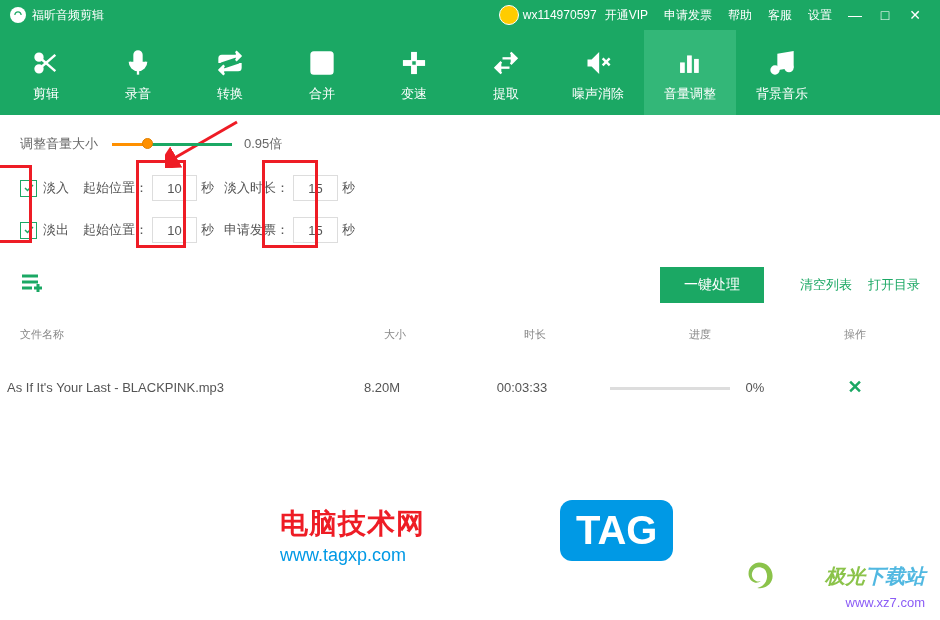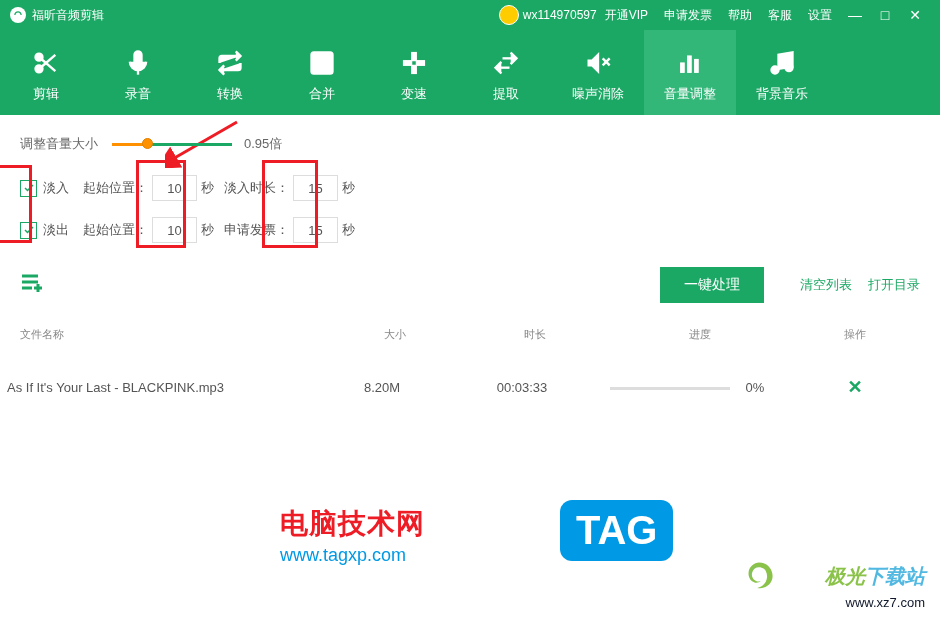--- a/index.html
+++ b/index.html
@@ -68,21 +68,21 @@
     
     .wm1 { position: absolute; left: 280px; top: 505px; text-align: left; }
     .wm1 .l1 { color: #ee1c25; font-size: 28px; font-weight: bold; letter-spacing: 1px; }
     .wm1 .l2 { color: #0099e5; font-size: 18px; margin-top: 2px; }
     .tag-badge { position: absolute; left: 560px; top: 500px; background: #0099e5; color: #fff; font-size: 40px; font-weight: bold; padding: 8px 16px; border-radius: 12px; }
     .wm2 { position: absolute; right: 15px; bottom: 10px; text-align: right; }
     .wm2 .brand { display: flex; align-items: center; justify-content: space-between; gap: 45px; }
     .wm2 .swirl { width: 34px; height: 34px; margin-right: 4px; }
     .wm2 .btxt { font-size: 20px; color: #51b8e1; font-style: italic; font-weight: bold; }
     .wm2 .btxt .g { color: #8bc34a; }
-    .wm2 .url { font-size: 13px; color: #0f172a; margin-top: 2px; }
+    .wm2 .url { font-size: 13px; color: #8b5cf6; margin-top: 2px; }
   </style>
 </head>
 <body>
 
 <div class="titlebar">
   <span class="logo">
     <svg viewBox="0 0 24 24">
         <path fill="#1ba864" d="M12 3c-5 0-9 4-9 9h3c0-3.3 2.7-6 6-6s6 2.7 6 6h3c0-5-4-9-9-9z"></path>
       </svg>
   </span>

